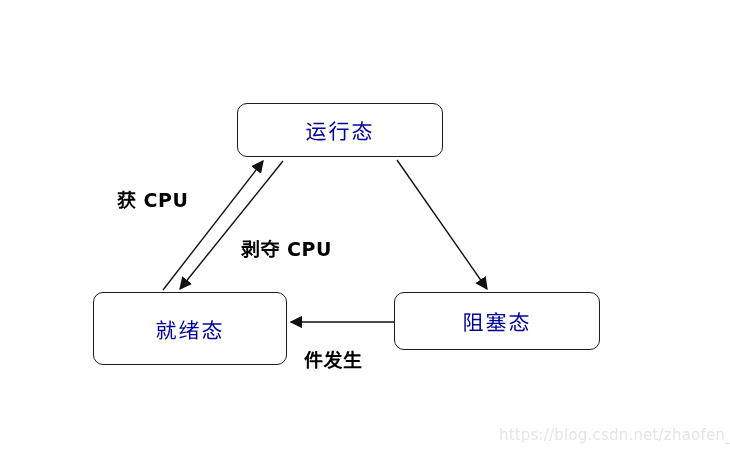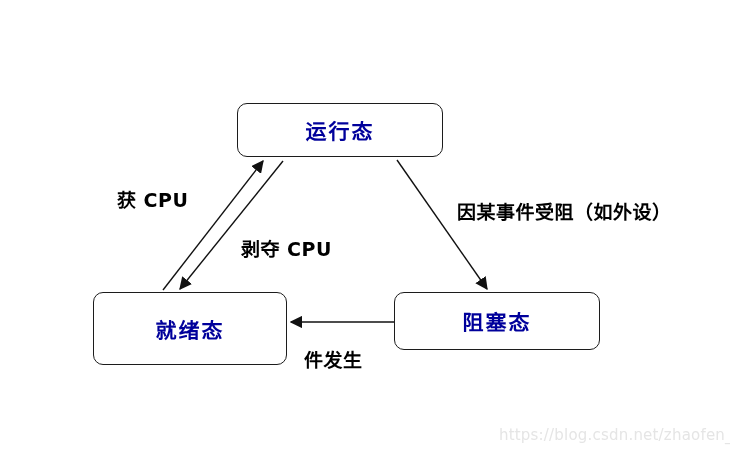--- a/index.html
+++ b/index.html
@@ -30,21 +30,21 @@
   .node {
     position: absolute;
     box-sizing: border-box;
     background: #ffffff;
     border: 1.5px solid #1c1c1c;
     border-radius: 10px;
     display: flex;
     align-items: center;
     justify-content: center;
     color: #00009b;
-    font-weight: bold;
+    font-weight: normal;
     font-size: 21px;
     letter-spacing: 2px;
   }
   .node-running { left: 237px; top: 103px; width: 206px; height: 54px; }
   .node-ready   { left: 93px;  top: 292px; width: 194px; height: 73px; }
   .node-blocked { left: 394px; top: 292px; width: 206px; height: 58px; }
   .edge-label {
     position: absolute;
     color: #000000;
     font-weight: bold;
@@ -88,21 +88,20 @@
   <div class="node node-running">运行态</div>
 
   <div class="node node-ready">就绪态</div>
 
   <div class="node node-blocked">阻塞态</div>
 
   <div class="edge-label label-get-cpu">获 CPU</div>
 
   <div class="edge-label label-deprive-cpu">剥夺 CPU</div>
 
-  <div class="edge-label label-block-event">因某事件受阻（如外设）</div>
 
   <div class="edge-label label-event-occurs">
     <span>件发生</span>
   </div>
 
   <div class="watermark">https://blog.csdn.net/zhaofen_7</div>
 
 </div>
 
 </body></html>

